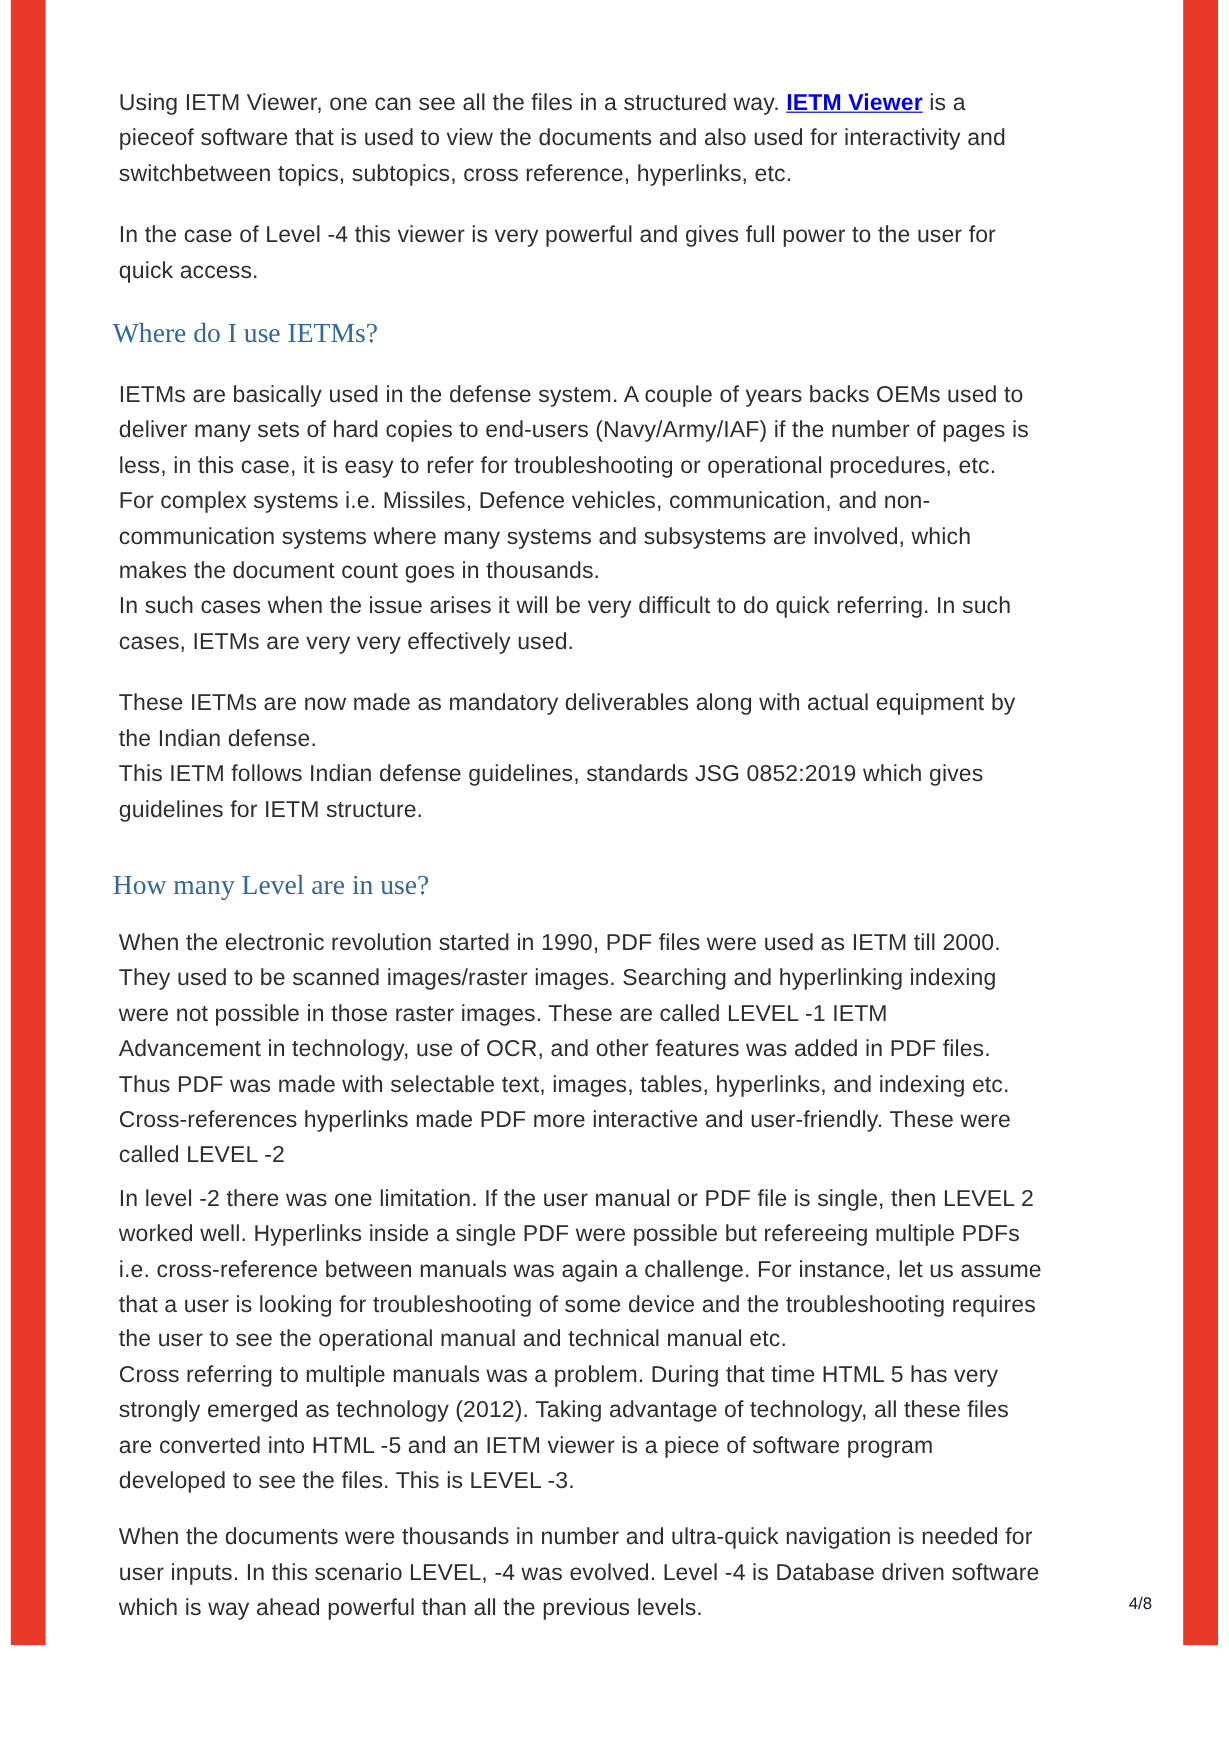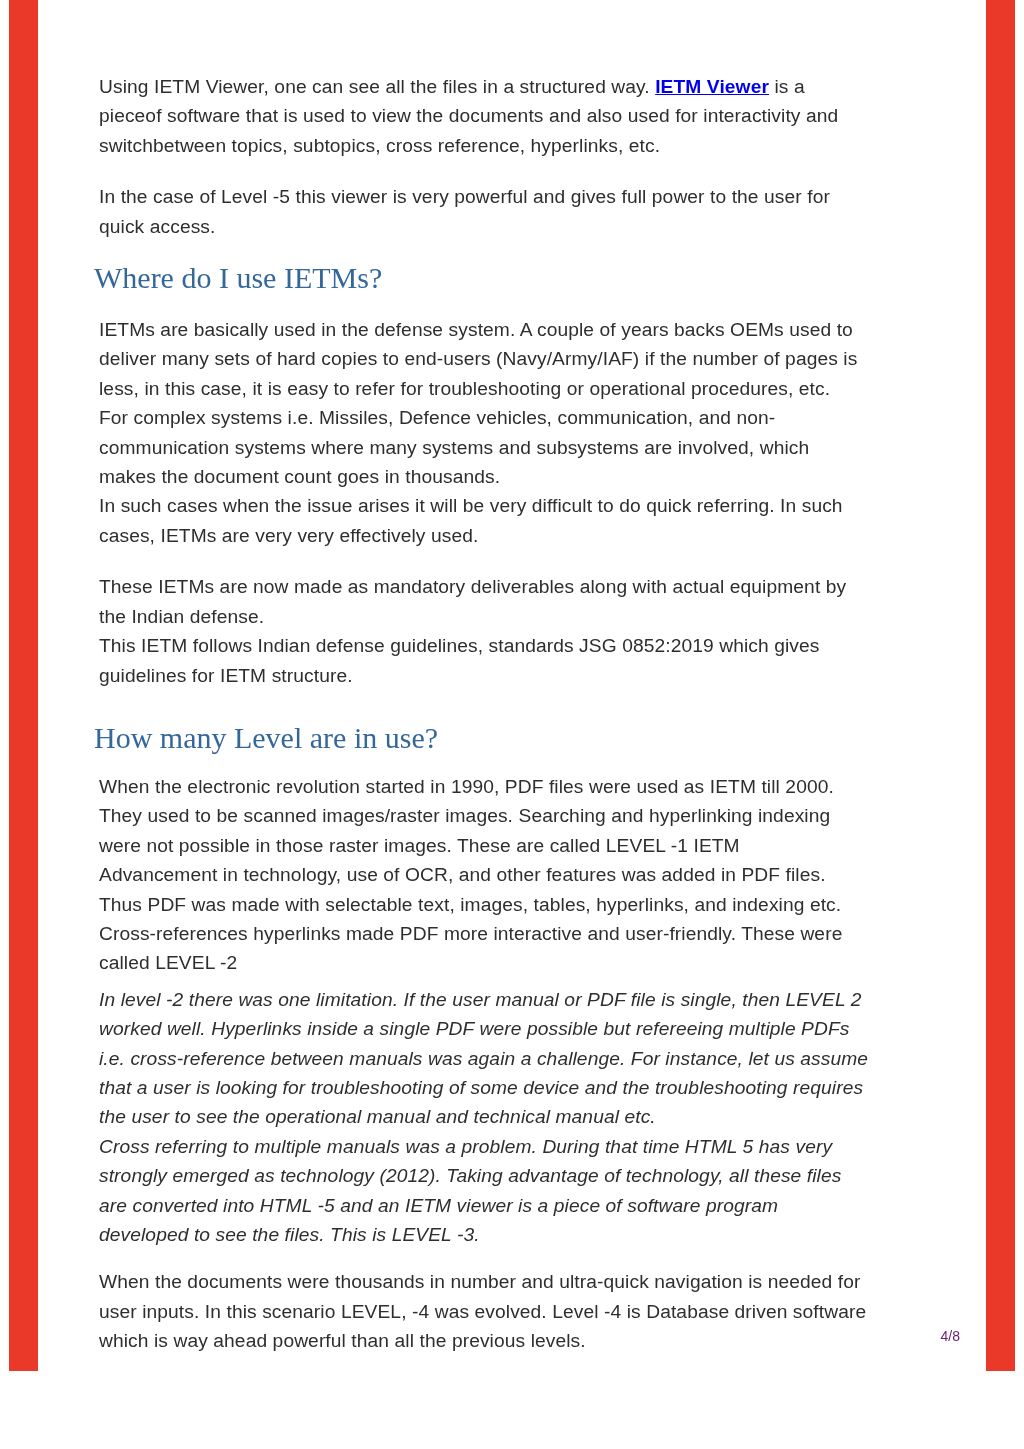--- a/index.html
+++ b/index.html
@@ -35,61 +35,61 @@
     margin: 0 0 22px 0;
     width: 870px;
     font-size: 19.2px;
     line-height: 29.4px;
     color: #2e2e2e;
     white-space: pre-line;
     letter-spacing: 0.1px;
   }
   .body-text.gap-b { }
   .body-text.gap-c { margin-bottom: 7px; }
-  .body-text.gap-d { margin-bottom: 18px; font-style: italic; }
+  .body-text.gap-d { margin-bottom: 18px; }
   .body-text.gap-last { margin-bottom: 0; }
   .heading {
     font-family: "Liberation Serif", "DejaVu Serif", serif;
     font-weight: normal;
-    font-size: 30px;
+    font-size: 23px;
     line-height: 30px;
     color: #34679a;
     margin: 2px 0 22px -5px;
   }
   .heading.second { margin: 33px 0 19px -5px; }
   .link {
     color: #0000ee;
     font-weight: bold;
     text-decoration: underline;
     cursor: pointer;
   }
   .page-number {
     position: absolute;
     right: 64px;
     bottom: 26px;
     font-size: 14px;
     line-height: 17px;
-    color: #701a75;
+    color: #0f172a;
   }
 </style>
 </head>
 <body>
 
 <div class="page">
 
   <div class="red-bar left"></div>
   <div class="red-bar right"></div>
 
   <div class="content">
 
     <p class="body-text"><span>Using IETM Viewer, one can see all the files in a structured way. </span><a class="link">IETM Viewer</a><span> is a
 pieceof software that is used to view the documents and also used for interactivity and
 switchbetween topics, subtopics, cross reference, hyperlinks, etc.</span></p>
 
-    <p class="body-text">In the case of Level -5 this viewer is very powerful and gives full power to the user for
+    <p class="body-text">In the case of Level -4 this viewer is very powerful and gives full power to the user for
 quick access.</p>
 
     <h2 class="heading">Where do I use IETMs?</h2>
 
     <p class="body-text gap-b">IETMs are basically used in the defense system. A couple of years backs OEMs used to
 deliver many sets of hard copies to end-users (Navy/Army/IAF) if the number of pages is
 less, in this case, it is easy to refer for troubleshooting or operational procedures, etc.
 For complex systems i.e. Missiles, Defence vehicles, communication, and non-
 communication systems where many systems and subsystems are involved, which
 makes the document count goes in thousands.

